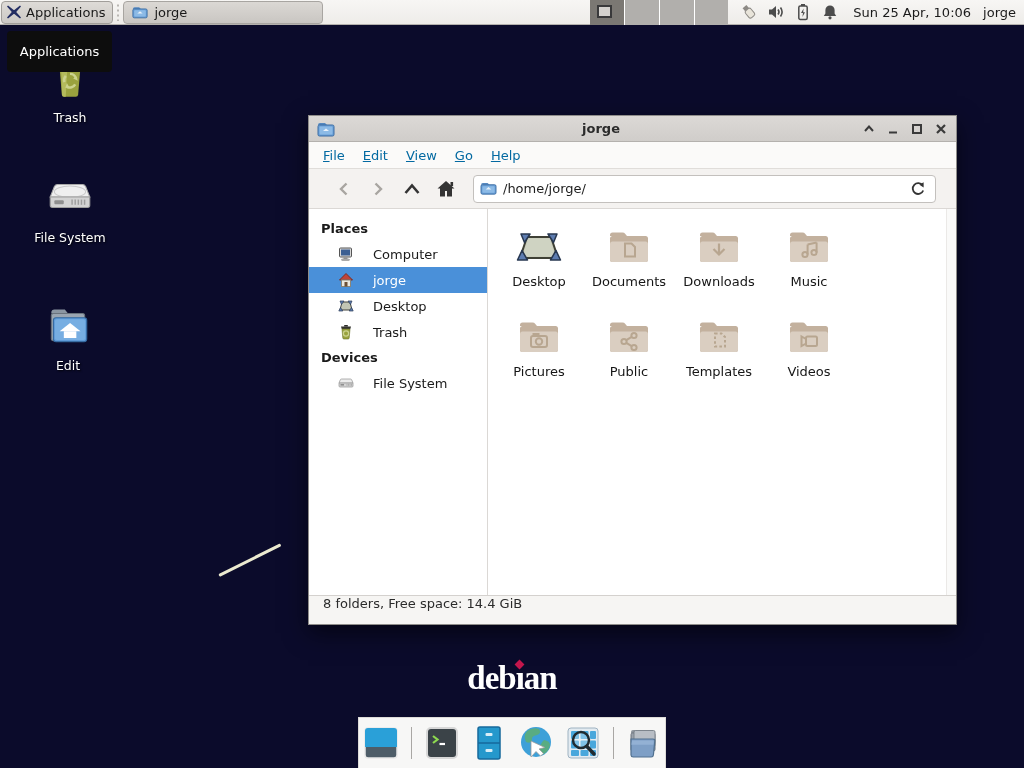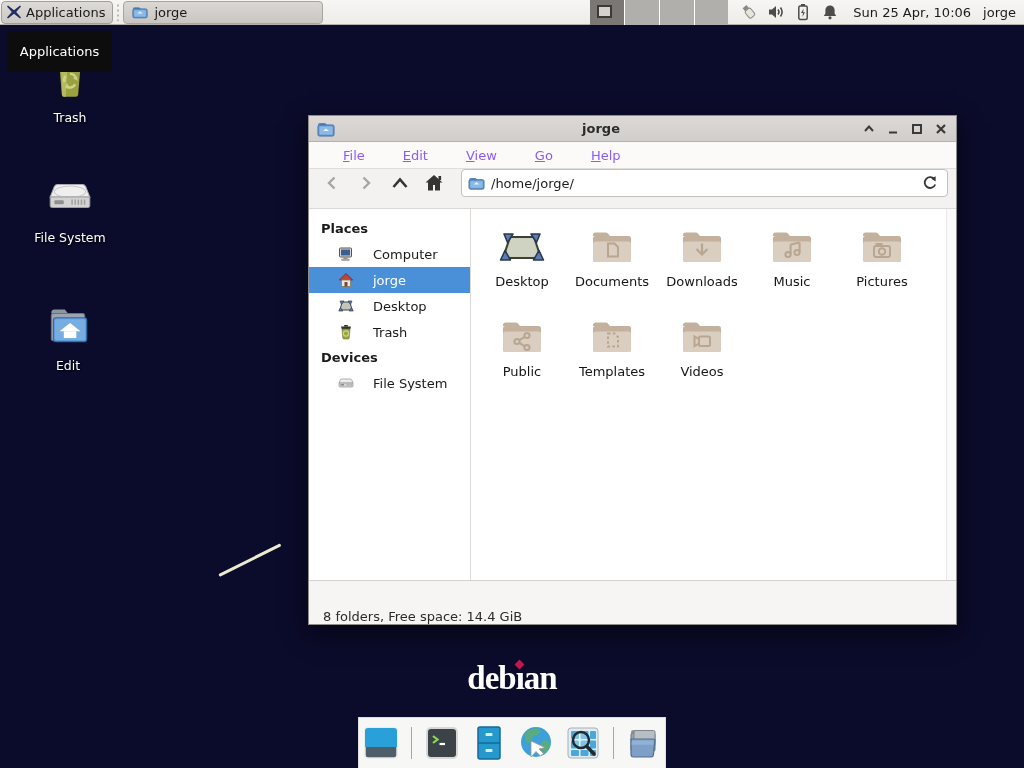--- a/index.html
+++ b/index.html
@@ -105,43 +105,43 @@
   .titlebar .wicon { width:18px; height:16px; margin-right:6px; }
   .titlebar .title { flex:1; text-align:center; font-weight:bold; color:#2b2b2b; }
   .win-controls { display:flex; gap:9px; }
   .win-btn { width:15px; height:15px; display:flex; align-items:center; justify-content:center; cursor:pointer; }
 
   .menubar {
     height:27px; background:#fbfaf9; border-bottom:1px solid #e0ddda;
     display:flex; align-items:center; padding-left:6px; gap:2px; flex:0 0 auto;
   }
   .menu-item {
-    display:inline-block; padding:4px 8px; color:#8b5cf6; cursor:pointer; border-radius:3px;margin-left:20px;
+    display:inline-block; padding:4px 8px; color:#0369a1; cursor:pointer; border-radius:3px;
   }
   .menu-item::first-letter { text-decoration:underline; }
 
   .toolbar {
     height:40px; background:#f4f2f0; border-bottom:1px solid #dbd8d5;
-    display:flex; align-items:flex-start; padding:0 8px; gap:4px; flex:0 0 auto;
+    display:flex; align-items:center; padding:0 20px; gap:4px; flex:0 0 auto;
   }
   .nav-btn {
     width:30px; height:28px; display:flex; align-items:center; justify-content:center;
     background:transparent; border:none; border-radius:3px; cursor:pointer;
   }
   .pathbar {
     flex:1; height:28px; margin-left:8px;
     background:#fff; border:1px solid #c3c0bd; border-radius:4px;
     display:flex; align-items:center; padding:0 6px; gap:6px;
   }
   .pathbar .ptext { flex:1; color:#1c1c1c; }
   .reload-btn { width:22px; height:22px; display:flex; align-items:center; justify-content:center; cursor:pointer; border:none; background:transparent; }
 
   .content { flex:1; display:flex; min-height:0; }
   .sidebar {
-    width:162px; background:#fff; border-right:1px solid #dbd8d5;
+    width:179px; background:#fff; border-right:1px solid #dbd8d5;
     padding-top:7px; flex:0 0 auto;
   }
   .side-header { font-weight:bold; padding:5px 12px; color:#1a1a1a; }
   .side-item {
     height:26px; display:flex; align-items:center; gap:19px;
     padding-left:29px; color:#1a1a1a; cursor:pointer;
   }
   .side-item.selected { background:#4a90d9; color:#fff; }
   .side-item .si { width:16px; height:16px; flex:0 0 auto; }
 
@@ -154,22 +154,22 @@
     display:flex; flex-wrap:wrap; padding:10px 14px 0 6px;
   }
   .file-item {
     width:90px; height:82px; margin-bottom:8px; cursor:pointer;
     display:flex; flex-direction:column; align-items:center;
   }
   .file-item .fi { height:52px; display:flex; align-items:flex-end; }
   .file-item .flbl { margin-top:3px; font-size:13px; color:#161616; }
 
   .statusbar {
-    height:44px; background:#f6f5f3; border-top:1px solid #d4d1ce;
-    display:flex; align-items:flex-end; padding-left:14px; color:#2b2b2b; flex:0 0 auto;
+    height:29px; background:#f6f5f3; border-top:1px solid #d4d1ce;
+    display:flex; align-items:flex-start; padding-left:14px; color:#2b2b2b; flex:0 0 auto;
   }
 
   
   .dock {
     position:absolute; left:50%; bottom:0; transform:translateX(-50%);
     width:308px; height:51px; background:#f7f7f6;
     display:flex; align-items:center; justify-content:center; gap:7px;
     border:1px solid #dedcd9; border-bottom:none;
   }
   .dock-btn { width:40px; height:40px; display:flex; align-items:center; justify-content:center; background:transparent; border:none; cursor:pointer; }

